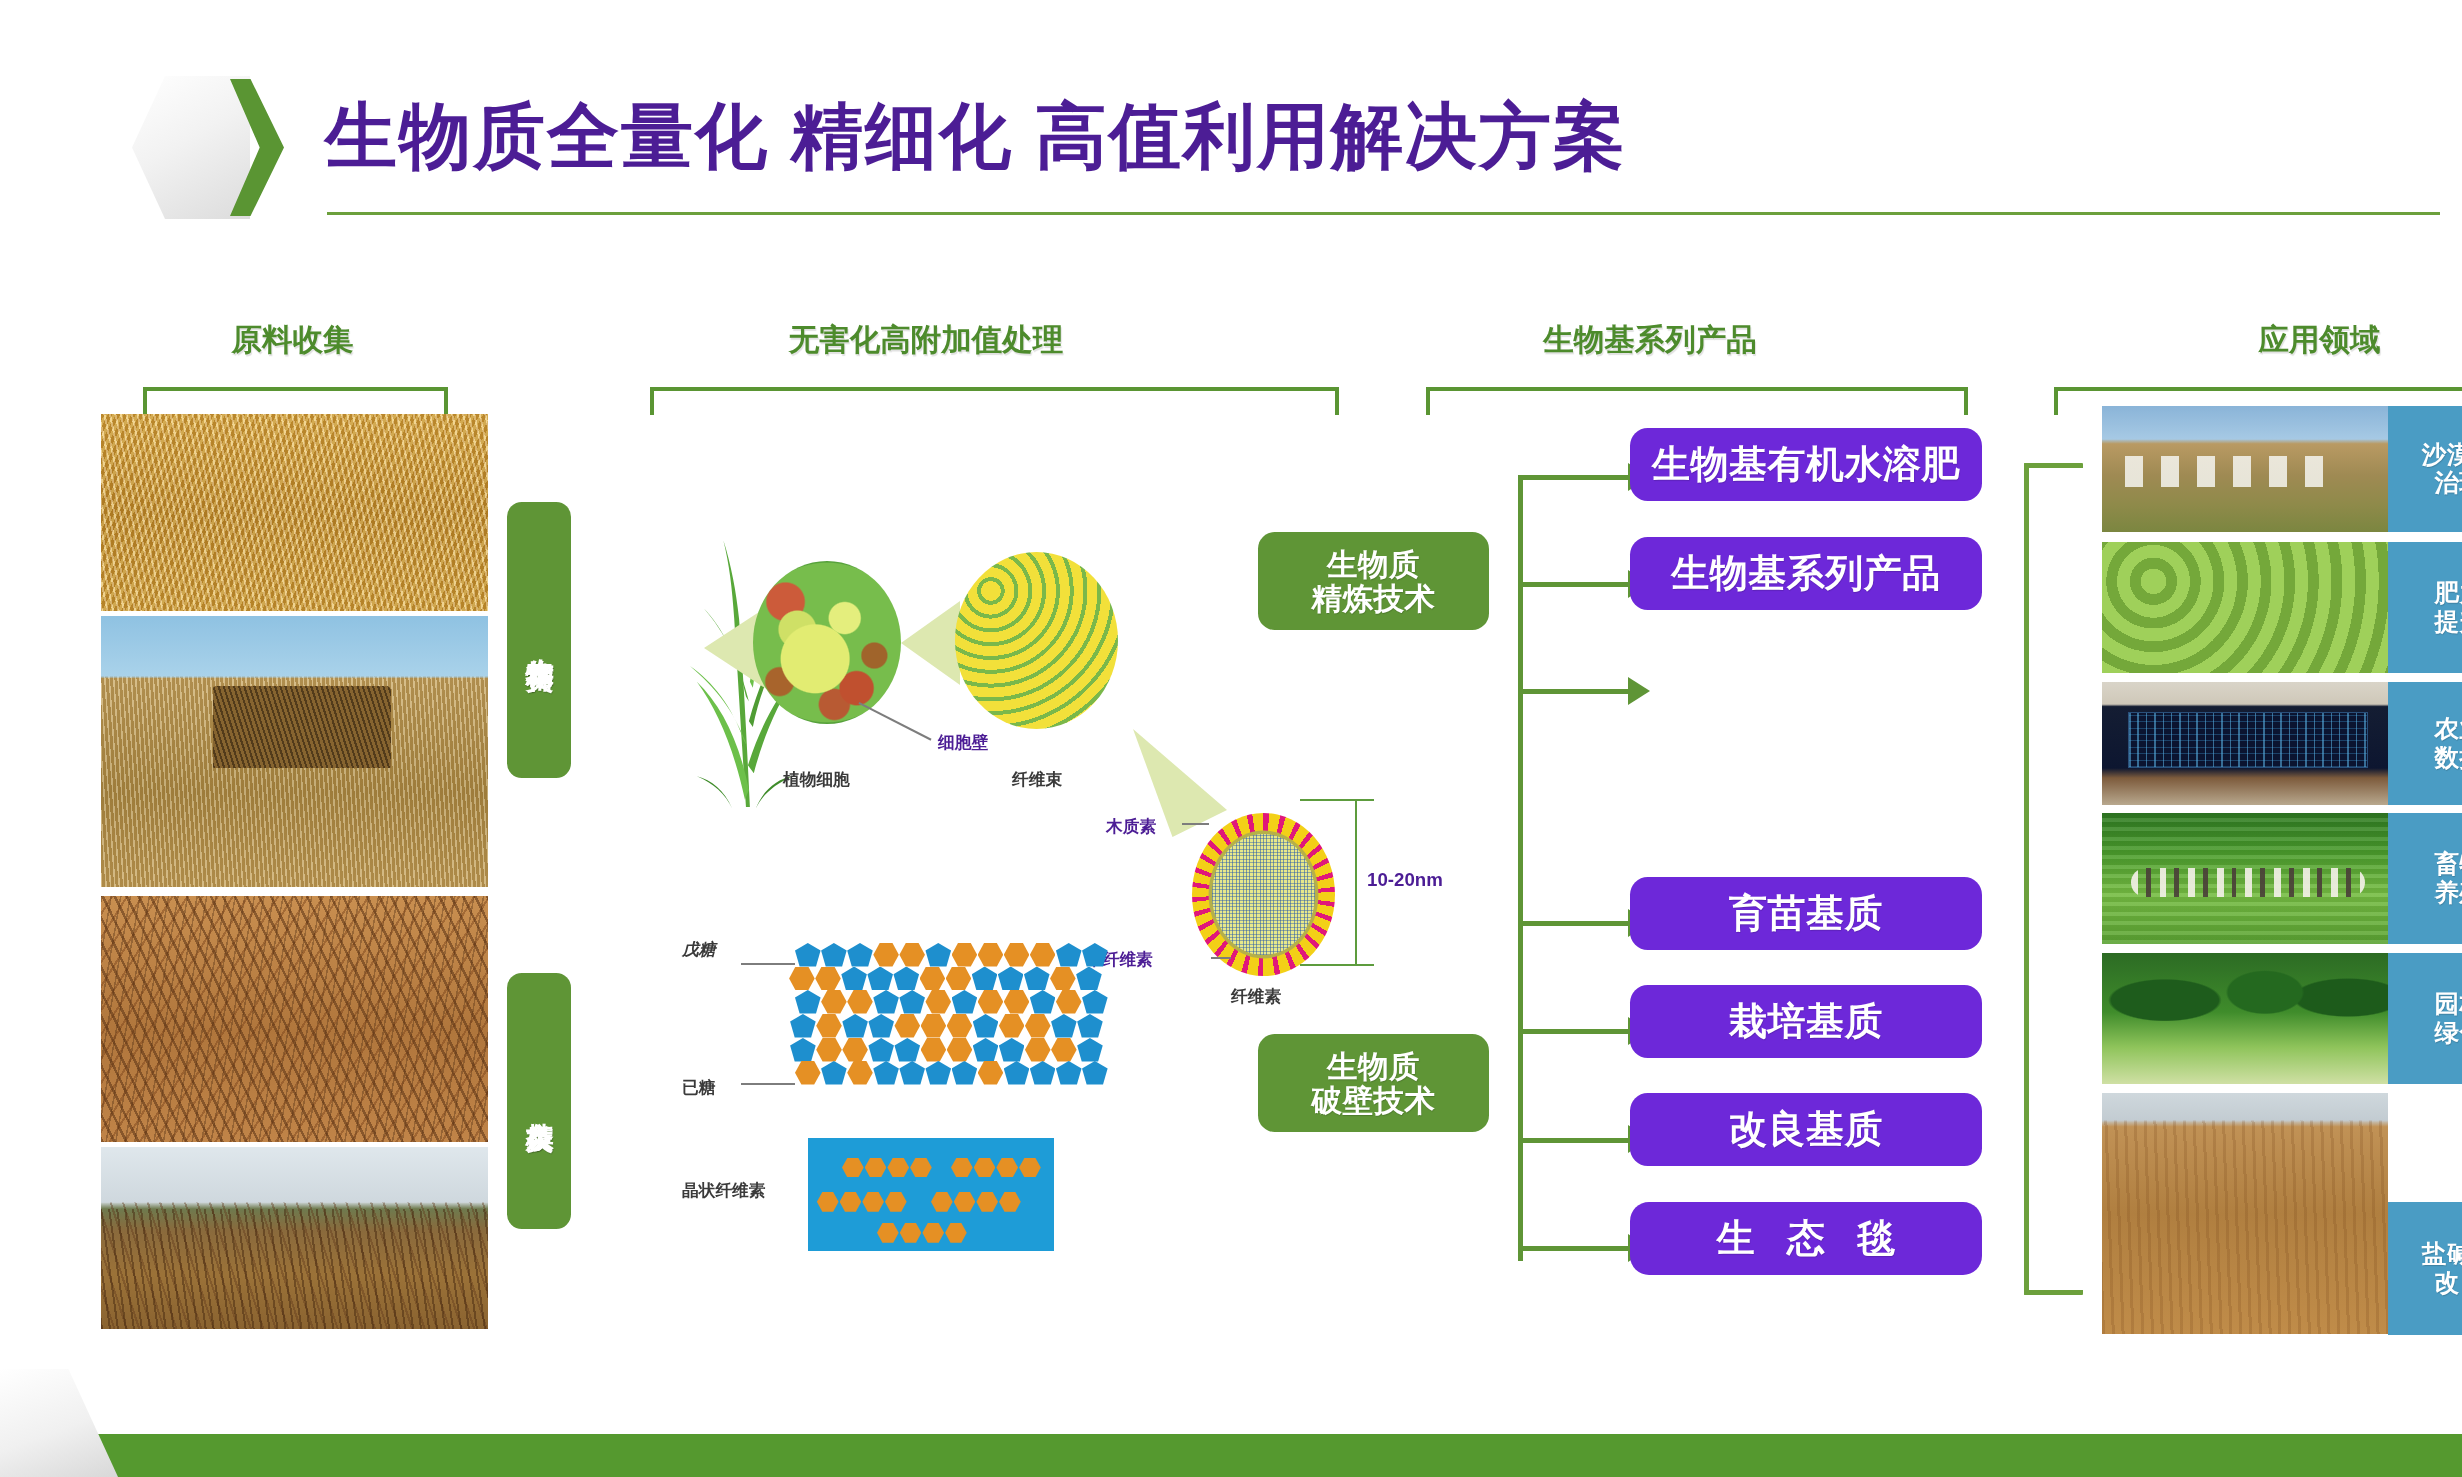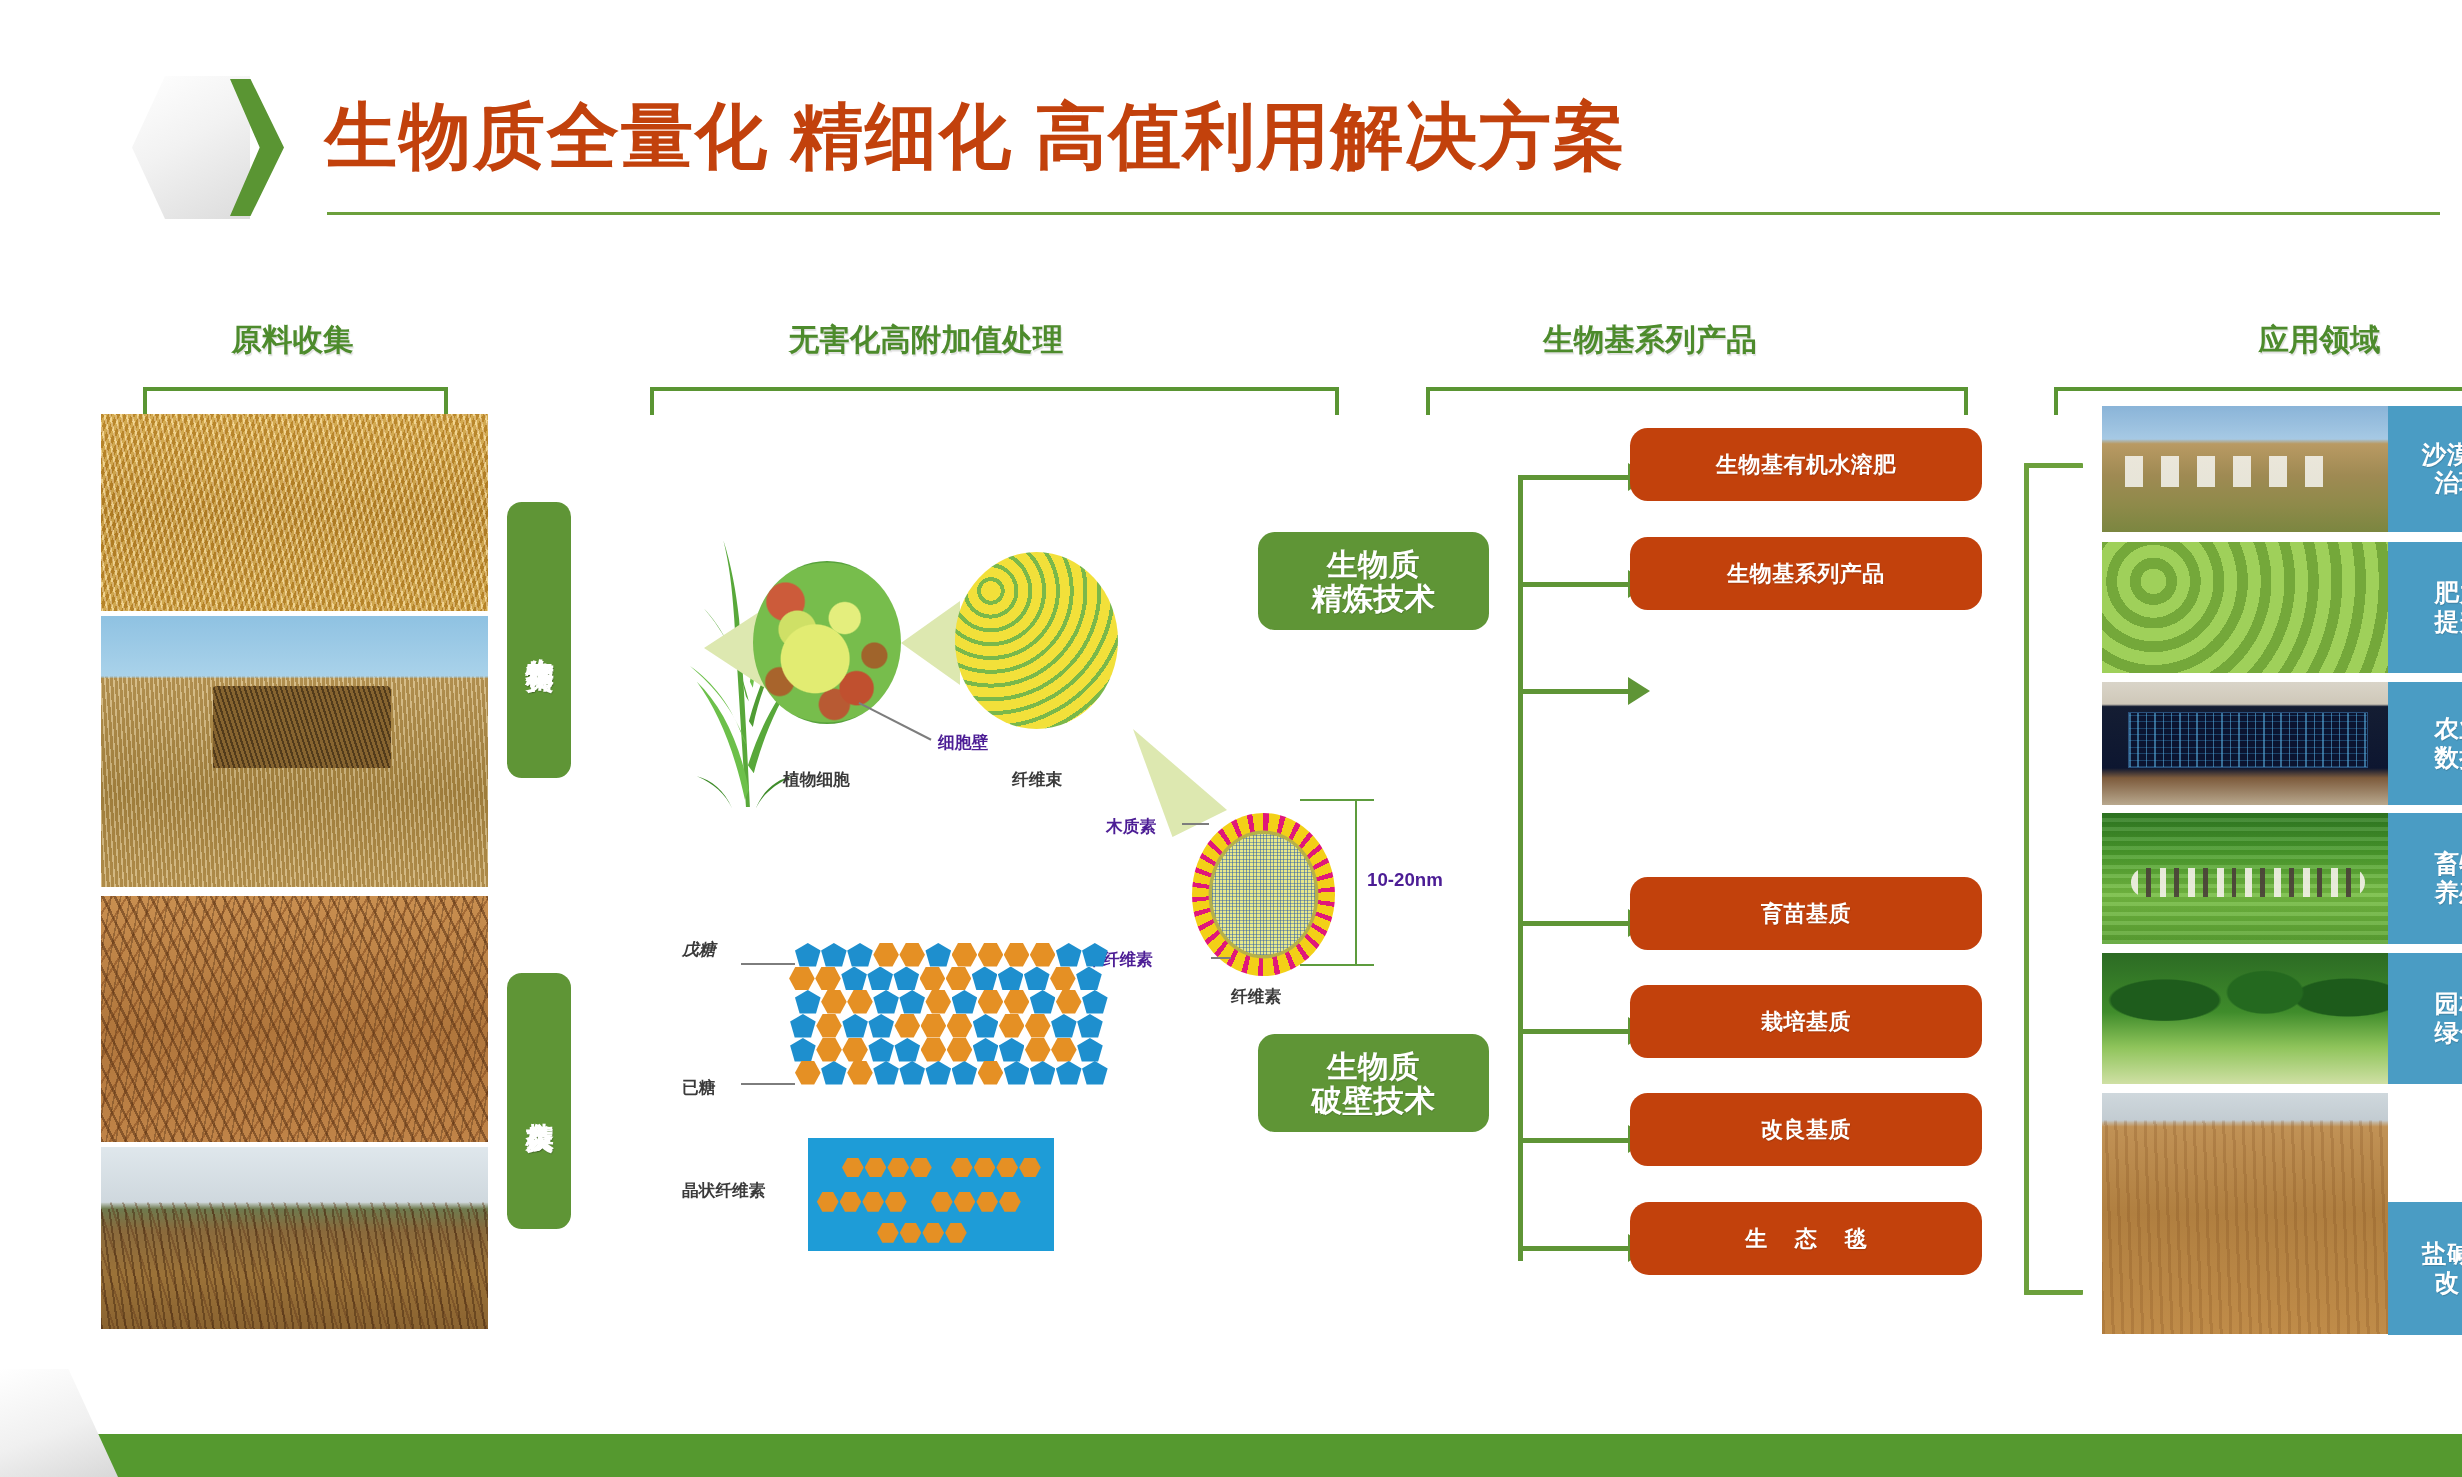--- a/index.html
+++ b/index.html
@@ -22,21 +22,21 @@
     clip-path: polygon(28% 0%, 100% 0%, 100% 100%, 28% 100%, 0% 50%);
     box-shadow: 2px 3px 6.9px rgba(0,0,0,.16);
   }
   .hex-badge .green {
     position: absolute; left: 98px; top: 3px; width: 54px; height: 137px;
     background: #5a9533;
     clip-path: polygon(0% 0%, 38% 0%, 100% 50%, 38% 100%, 0% 100%, 55% 50%);
   }
   .deck-title {
     position: absolute; left: 325px; top: 89px;
-    font-size: 72px; font-weight: bold; color: #c2410c;
+    font-size: 72px; font-weight: bold; color: #4c1d95;
     letter-spacing: 2px; white-space: nowrap;
     text-shadow: 1px 1.5px 0 rgba(255,255,255,.9);
   }
   .title-rule {
     position: absolute; left: 327px; top: 212px;
     width: 2113px; height: 3px; background: #6ca03c;
   }
 
   
   .col-head {
@@ -238,22 +238,22 @@
   .tech-pill {
     position:absolute; background:#5f9536; border-radius:16.7px;
     color:#fff; font-size:30.5px; font-weight:bold; line-height:1.12;
     display:flex; flex-direction:column; align-items:center; justify-content:center;
     text-align:center; letter-spacing:0.5px;
     text-shadow: 0.5px 1px 1px rgba(0,0,0,.18);
   }
 
   
   .prod-pill {
-    position:absolute; background:#c2410c; border-radius:17.7px;
-    color:#fff; font-size:22px; font-weight:bold;
+    position:absolute; background:#6d28d9; border-radius:17.7px;
+    color:#fff; font-size:38px; font-weight:bold;
     display:flex; align-items:center; justify-content:center;
     white-space:nowrap; letter-spacing:0.5px;
     text-shadow: 0.5px 1px 1px rgba(0,0,0,.16);
   }
   .prod-pill.spaced { letter-spacing: 10.8px; text-indent: 10.8px; border-radius: 19px; }
 
   
   .conn-v { position:absolute; width:5.4px; background:#5f9536; }
   .conn-h { position:absolute; height:5.4px; background:#5f9536; }
   .arrow-head {

